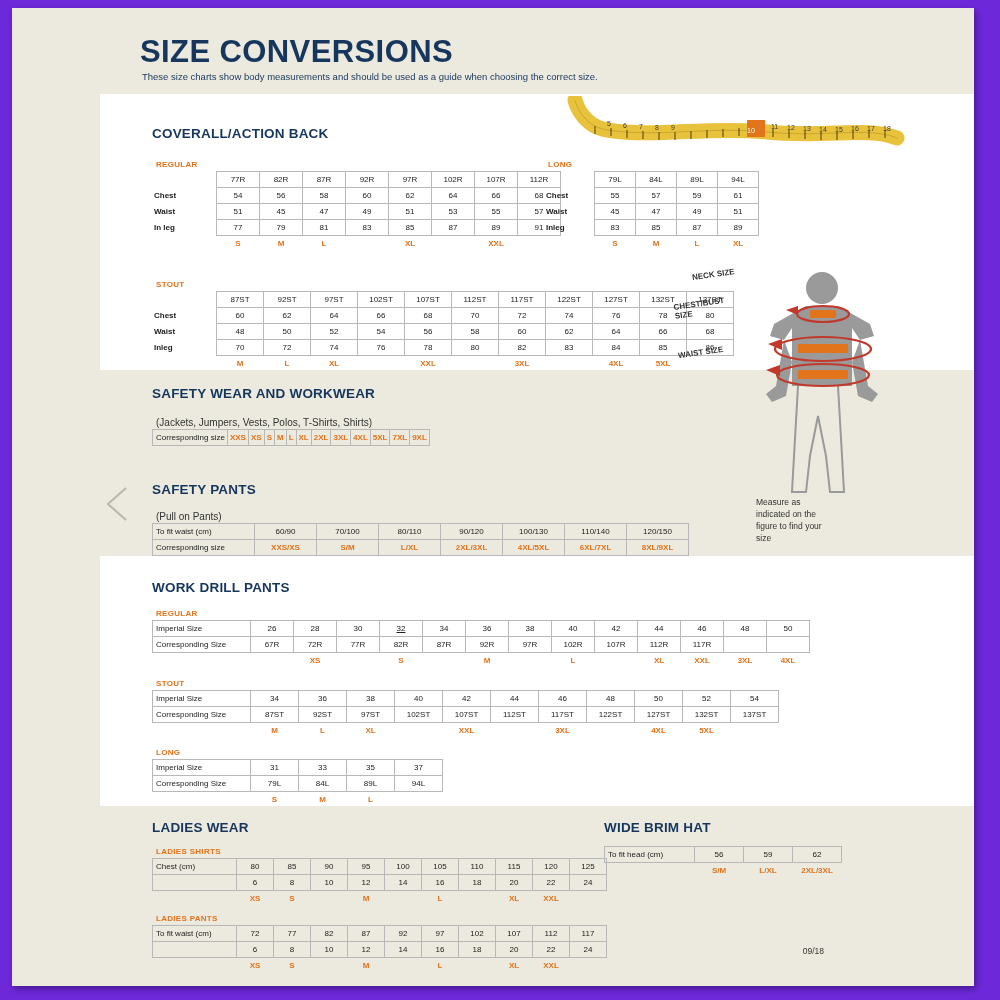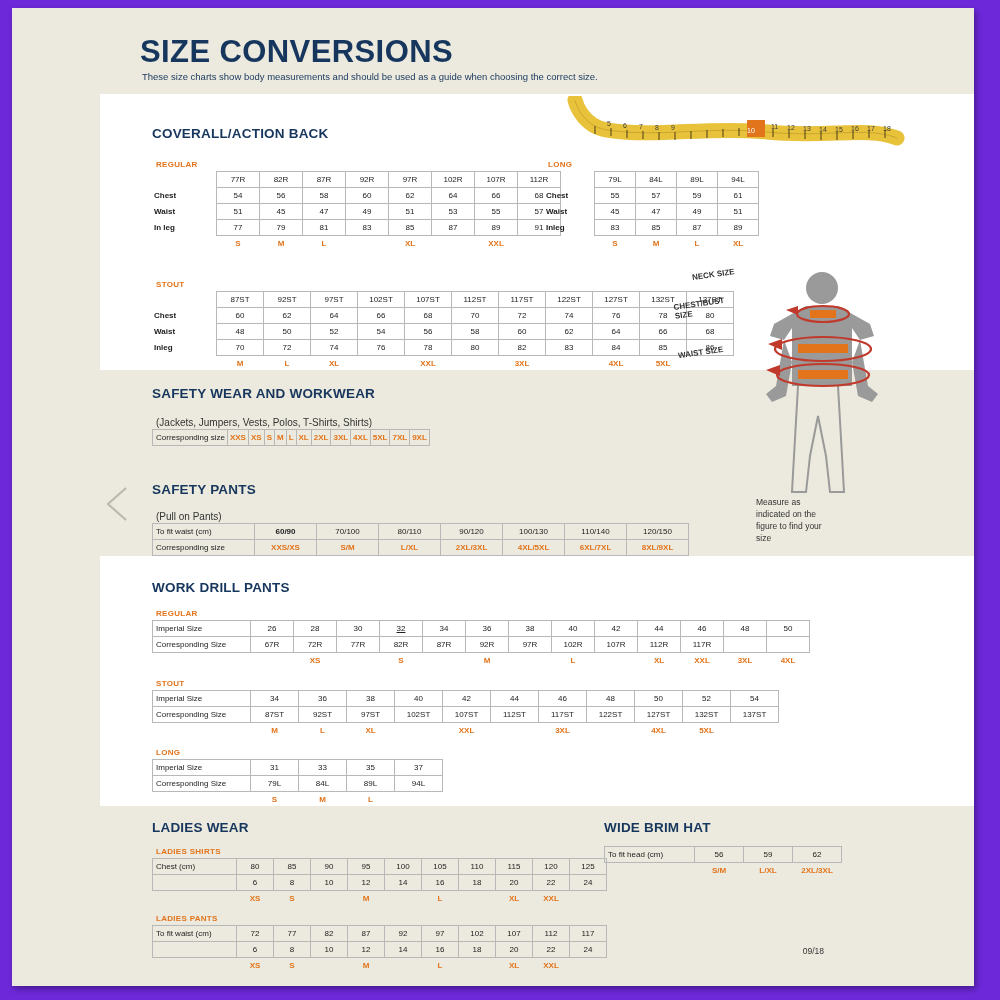--- a/index.html
+++ b/index.html
@@ -290,21 +290,21 @@
 
     <div class="sechead" style="left:140px;top:474px;">SAFETY PANTS</div>
     <div class="note" style="left:144px;top:503px;">(Pull on Pants)</div>
     <svg class="arrowleft" viewBox="0 0 26 36">
       <polyline points="22,2 4,18 22,34" fill="none" stroke="#b9b7a8" stroke-width="2"></polyline>
     </svg>
     <table class="grid" style="left:140px;top:515px;">
       <tbody>
           <tr>
         <td class="lblb" style="width:96px;text-align:left;">To fit waist (cm)</td>
-        <td style="width:57px;font-weight:bold;">60/90</td>
+        <td style="width:57px;">60/90</td>
         <td style="width:57px;">70/100</td>
         <td style="width:57px;">80/110</td>
         <td style="width:57px;">90/120</td>
         <td style="width:57px;">100/130</td>
         <td style="width:57px;">110/140</td>
         <td style="width:57px;">120/150</td>
       </tr>
       <tr>
         <td class="lblb" style="text-align:left;">Corresponding size</td>
         <td class="size" style="border:1px solid #b8b8b8 !important;">XXS/XS</td>

